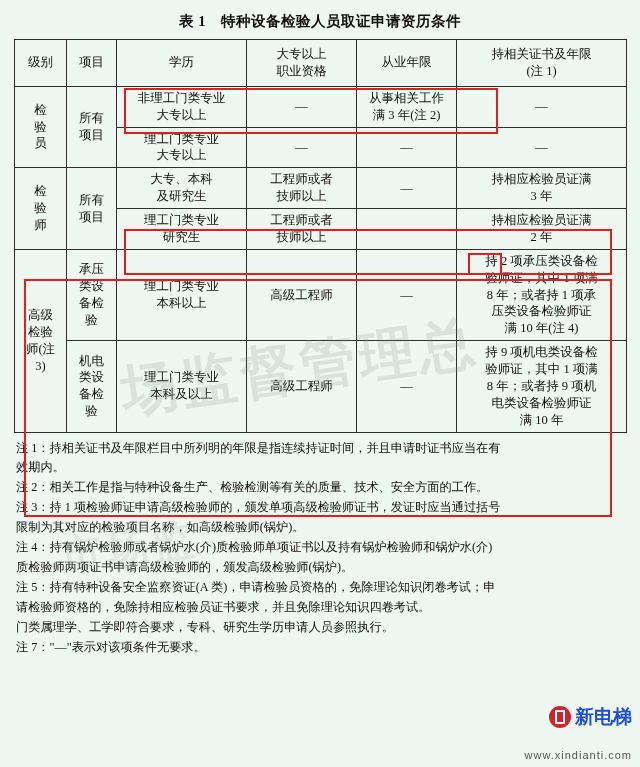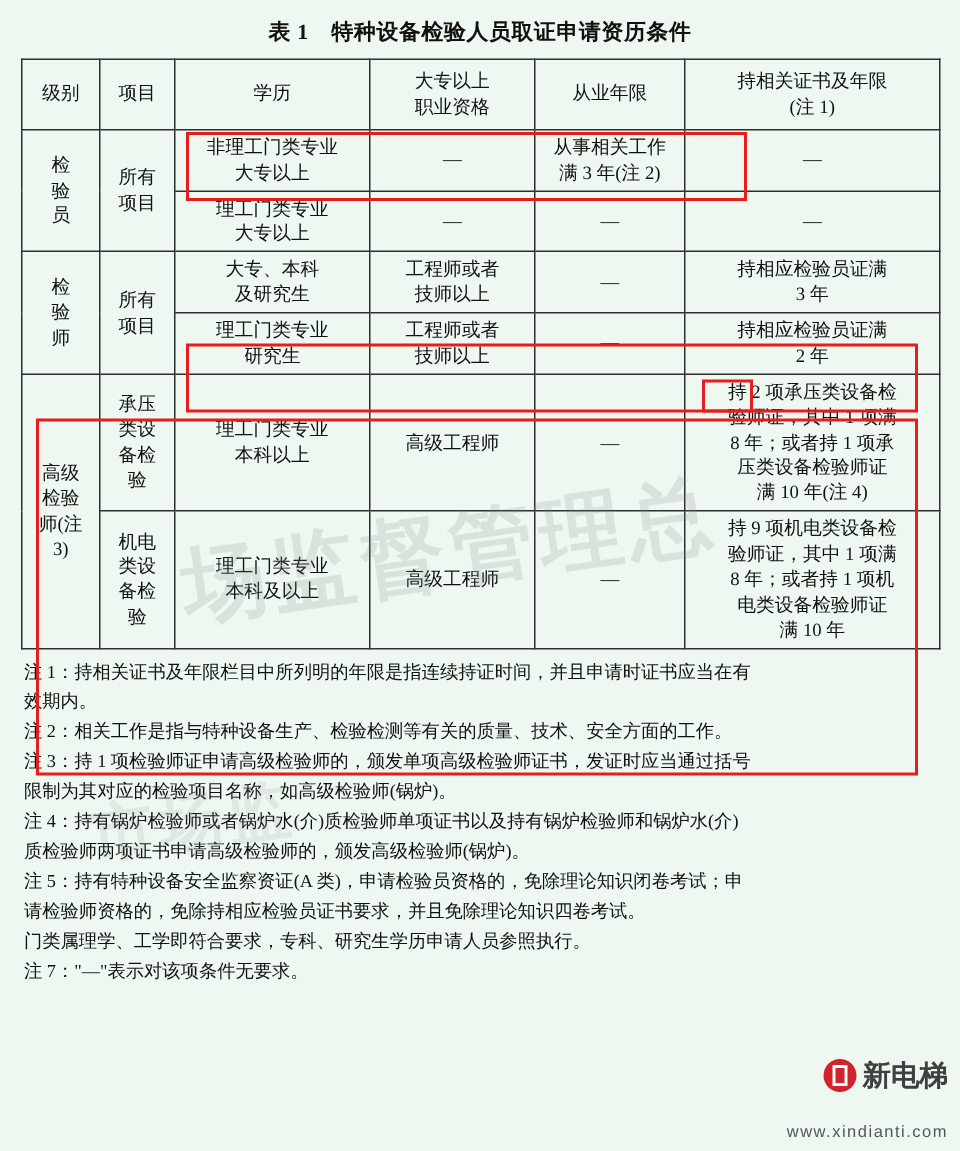--- a/index.html
+++ b/index.html
@@ -127,21 +127,21 @@
     content:"";
     position:absolute;
     left:6px;top:4px;
     width:10px;height:14px;
     border:2px solid #fff;
     box-sizing:border-box;
   }
   .logo .name{
     font-size:19px;
     font-weight:bold;
-    color:#404040;
+    color:#1d4ed8;
     font-family:Liberation Serif, serif;
     text-align:right;
   }
   .logo .url{
     font-size:11px;
     color:#555;
     letter-spacing:1px;
     font-family:"Liberation Sans", sans-serif;
     margin-top:19px;
   }
@@ -316,21 +316,21 @@
         </td>
         <td>
           <div>高级工程师</div>
         </td>
         <td>
           <div>—</div>
         </td>
         <td class="lcell">
           <div>持 9 项机电类设备检</div>
           <div>验师证，其中 1 项满</div>
-          <div>8 年；或者持 1 项机</div>
+          <div>8 年；或者持 9 项机</div>
           <div>电类设备检验师证</div>
           <div>满 10 年</div>
         </td>
       </tr>
     </tbody>
   </table>
 
   <div class="redbox" style="left:124px;top:88px;width:374px;height:46px;"></div>
   <div class="redbox" style="left:124px;top:229px;width:488px;height:46px;"></div>
   <div class="redbox" style="left:468px;top:253px;width:34px;height:22px;"></div>

